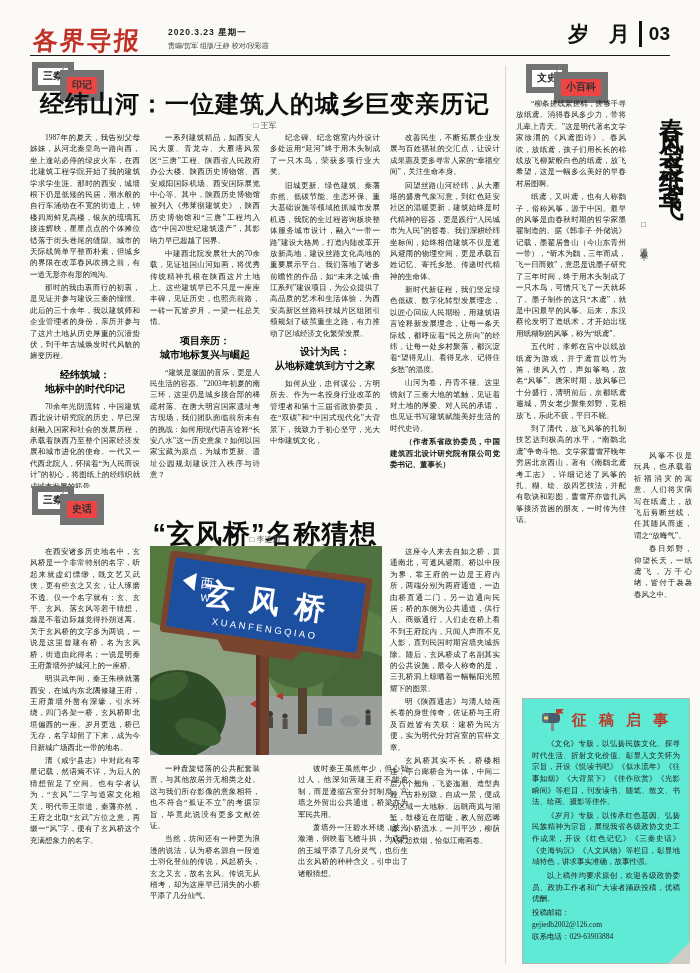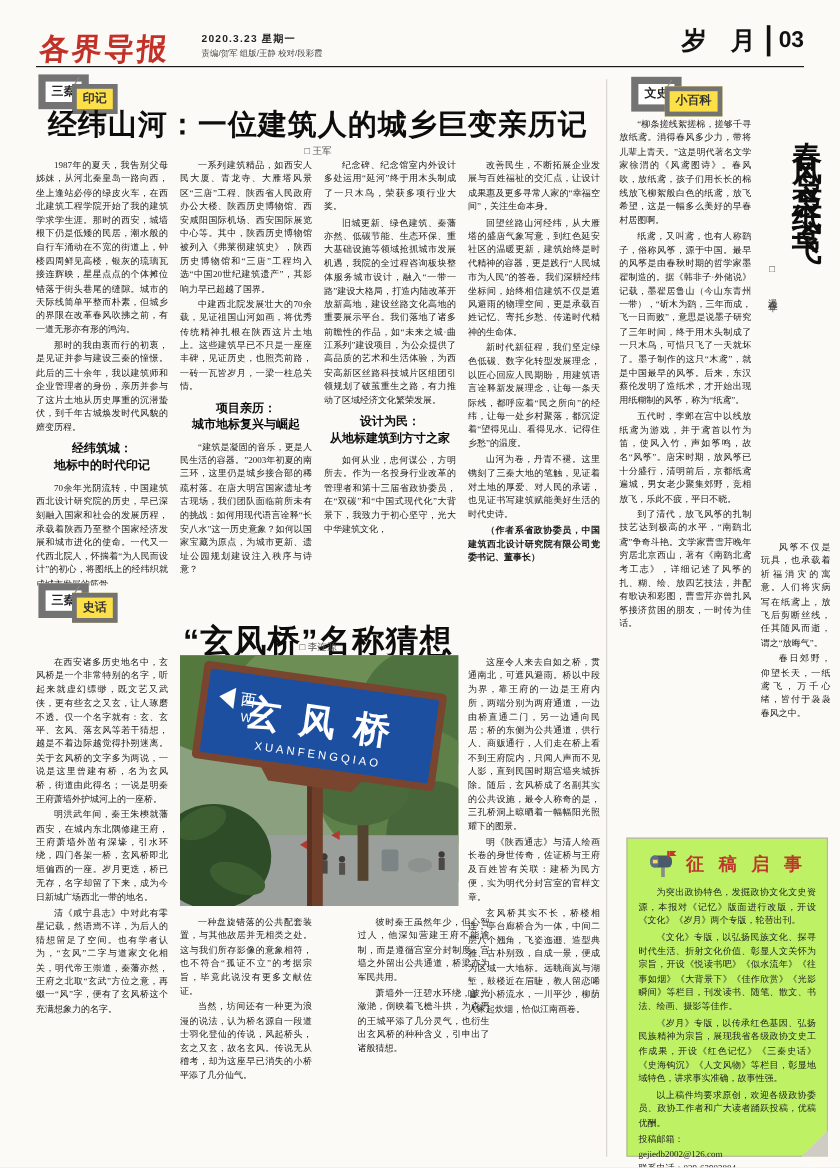--- a/index.html
+++ b/index.html
@@ -23,21 +23,21 @@
     font-family:"Liberation Sans","DejaVu Sans",sans-serif; }
   .hdr-section { font-size:21px; font-weight:bold; letter-spacing:7px; color:#111; }
   .hdr-bar { width:3px; height:26px; background:#111; margin:0 7px 0 2px; }
   .hdr-pageno { font-size:19px; font-weight:bold; color:#111; }
   .hdr-rule { position:absolute; left:30px; right:30px; top:55px; border-top:1.6px solid #1a1a1a; }
   
   .tags { position:absolute; width:80px; height:28px;
     font-family:"Liberation Sans","DejaVu Sans",sans-serif; }
   .tag-a, .tag-b { position:absolute; font-size:10px; font-weight:bold; padding:1px 5px 2px; white-space:nowrap; }
   .tag-a { left:0; top:0; border:6px solid #737373; background:#fff; color:#222; }
-  .tag-b { left:28px; top:8px; border:4px solid #737373; background:#fde047; color:#333;text-align:center; }
+  .tag-b { left:28px; top:8px; border:7px solid #737373; background:#ef4444; color:#333;text-align:center; }
   .tag-slash { position:absolute; left:29px; top:1px; width:1px; height:17px; background:#888; transform:rotate(32deg); }
   
   .a-title { position:absolute; left:0; right:0; text-align:center; font-weight:bold; color:#0d0d0d;
     font-family:"Liberation Sans","DejaVu Sans",sans-serif; letter-spacing:1px; }
   .a-byline { position:absolute; left:0; right:0; text-align:center; font-size:8px; color:#555; }
   .col { position:absolute; width:110px; overflow:hidden; font-size:7.5px; line-height:1.52;
     text-align:justify; text-justify:inter-ideograph; color:#202020; }
   .col p { margin:0 0 2px; text-indent:2em; }
   .col p.bold-p { font-weight:bold; }
   .subhead { font-weight:bold; font-size:10px; line-height:1.4; text-align:center; margin:6px 0 5px;
@@ -60,21 +60,21 @@
   .rs-col1 { left:4px; top:36px; height:598px; }
   .rs-col2 { left:122px; top:388px; width:58px; height:244px; }
   .rs-vtitle { position:absolute; right:4px; top:36px; height:360px; width:36px;
     writing-mode:vertical-rl; text-orientation:upright;
     font-size:25px; font-weight:bold; letter-spacing:13px; color:#0d0d0d;
     font-family:"Liberation Serif","DejaVu Serif",serif; }
   .rs-vauthor { position:absolute; right:44px; top:158px; height:90px;
     writing-mode:vertical-rl; text-orientation:upright; font-size:8px; color:#444; letter-spacing:2px; }
   
   .notice { position:absolute; left:10px; top:636px; width:168px; height:266px;
-    border:1px solid #b9b5ac; background:#bef264; box-sizing:border-box; padding:8px 9px; }
+    border:1px solid #b9b5ac; background:#5eead4; box-sizing:border-box; padding:8px 9px; }
   .notice::after { content:""; position:absolute; right:-1px; bottom:-1px;
     border-style:solid; border-width:0 0 22px 22px; border-color:transparent transparent #cfccc4 transparent; }
   .notice::before { content:""; position:absolute; right:-1px; bottom:-1px;
     border-style:solid; border-width:22px 22px 0 0; border-color:#fbfaf6 transparent transparent transparent;
     z-index:1; right:-1px; bottom:-23px; }
   .notice-head { display:flex; align-items:center; justify-content:center; gap:6px; margin:2px 0 7px; }
   .notice-title { font-size:15px; font-weight:bold; color:#bc3a2b; letter-spacing:4px;
     font-family:"Liberation Sans","DejaVu Sans",sans-serif; }
   .notice-body { font-size:7.5px; line-height:1.55; text-align:justify; color:#222; }
   .notice-body p { margin:0 0 2px; text-indent:2em; }
@@ -232,21 +232,20 @@
           <rect x="11" y="12" width="3" height="10" fill="#8a8a8a"></rect>
           <rect x="2" y="4" width="18" height="10" rx="4" fill="#4a5a6a"></rect>
           <rect x="2" y="4" width="7" height="10" rx="3.5" fill="#5d7082"></rect>
           <rect x="16" y="0" width="1.8" height="6" fill="#c0392b"></rect>
           <path d="M17.8,0 h6 l-2.2,2.2 2.2,2.2 h-6 z" fill="#c0392b"></path>
           <rect x="4" y="7.5" width="4" height="3" fill="#f5d76e"></rect>
         </svg>
         <span class="notice-title">征 稿 启 事</span>
       </div>
       <div class="notice-body">
-          <p>为突出政协特色，发掘政协文化文史资源，本报对《记忆》版面进行改版，开设《文化》《岁月》两个专版，轮替出刊。</p>
           <p>《文化》专版，以弘扬民族文化、探寻时代生活、折射文化价值、彰显人文关怀为宗旨，开设《悦读书吧》《似水流年》《往事如烟》《大背景下》《佳作欣赏》《光影瞬间》等栏目，刊发读书、随笔、散文、书法、绘画、摄影等佳作。</p>
           <p>《岁月》专版，以传承红色基因、弘扬民族精神为宗旨，展现我省各级政协文史工作成果，开设《红色记忆》《三秦史话》《史海钩沉》《人文风物》等栏目，彰显地域特色，讲求事实准确，故事性强。</p>
           <p>以上稿件均要求原创，欢迎各级政协委员、政协工作者和广大读者踊跃投稿，优稿优酬。</p>
         </div>
       <div class="notice-line">投稿邮箱：</div>
       <div class="notice-line">gejiedb2002@126.com</div>
       <div class="notice-line">联系电话：029-63903884</div>
 
     </div>
   </div>

